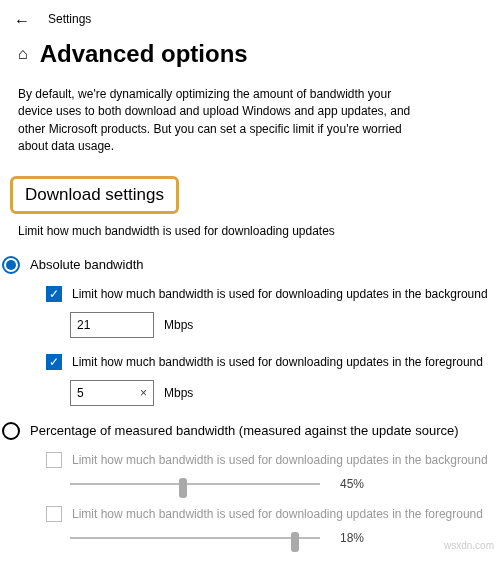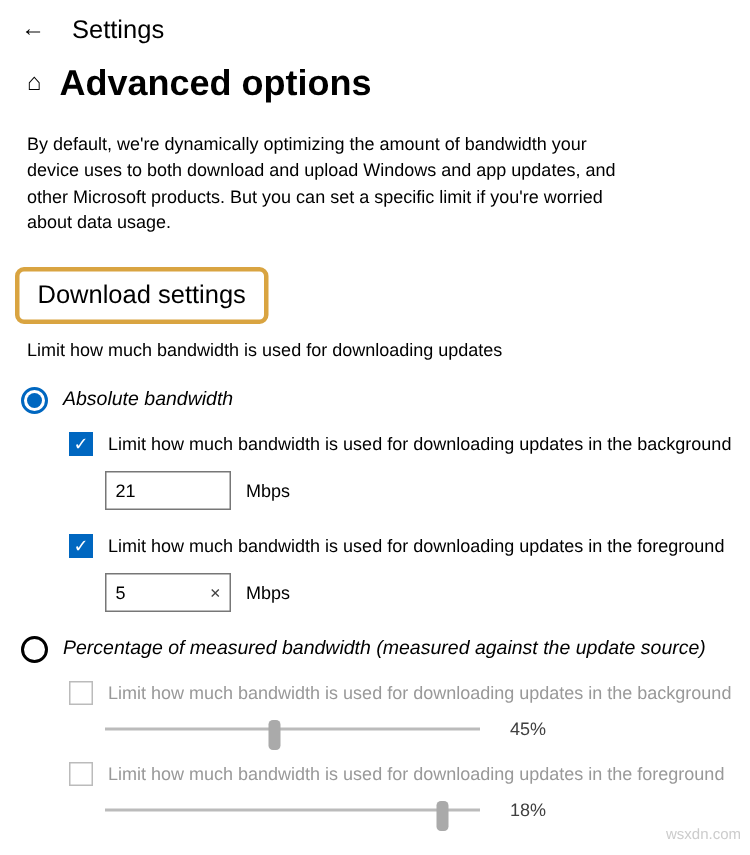--- a/index.html
+++ b/index.html
@@ -1,44 +1,44 @@
 <!DOCTYPE html>
 <html><head>
   <meta charset="utf-8">
   <style>
     * { box-sizing: border-box; margin: 0; padding: 0; font-family: 'Segoe UI', Tahoma, sans-serif; }
     body { width: 500px; height: 570px; background: #fff; color: #000; font-size: 13px; position: relative; }
     .topbar { display: flex; align-items: center; padding: 10px 14px 4px; gap: 18px; }
     .topbar .back { font-size: 16px; cursor: pointer; }
-    .topbar .title { font-size: 17px; font-weight: 400; }
+    .topbar .title { font-size: 12px; font-weight: 400; }
     .header { display: flex; align-items: center; padding: 8px 18px 8px; gap: 12px; }
     .home-ic { font-size: 16px; cursor: pointer; }
     h1 { font-size: 24px; font-weight: 700; }
     .desc { padding: 10px 18px 0; font-size: 12px; line-height: 1.45; max-width: 430px; }
     .section-title { display: inline-block; margin: 20px 0 10px 10px; font-size: 17px; font-weight: 400; padding: 6px 12px; border: 3px solid #d9a441; border-radius: 6px; }
     .section-sub { padding: 0 18px 12px; font-size: 12px; }
-    .radio-row { display: flex; gap: 10px; padding: 6px 14px; cursor: pointer; font-style: italic; }
+    .radio-row { display: flex; align-items: center; gap: 10px; padding: 6px 2px; cursor: pointer; }
     .radio { width: 18px; height: 18px; border: 2px solid #000; border-radius: 50%; display: flex; align-items: center; justify-content: center; flex-shrink: 0; }
     .radio.sel { border-color: #0067c0; }
     .radio.sel .dot { width: 10px; height: 10px; background: #0067c0; border-radius: 50%; }
     .check-row { display: flex; align-items: center; gap: 10px; padding: 6px 0 6px 46px; cursor: pointer; font-size: 12px; }
     .check { width: 16px; height: 16px; border: 1.5px solid #666; display: flex; align-items: center; justify-content: center; flex-shrink: 0; }
     .check.on { background: #0067c0; border-color: #0067c0; color: #fff; font-size: 12px; }
     .input-row { display: flex; align-items: center; gap: 10px; padding: 4px 0 10px 70px; }
     .nbox { width: 84px; height: 26px; border: 1.5px solid #777; display: flex; align-items: center; justify-content: space-between; padding: 0 6px; font-size: 12px; }
     .nbox .x { color: #444; cursor: pointer; font-size: 12px; }
     .unit { font-size: 12px; }
     .disabled { color: #999; }
     .disabled .check { border-color: #bbb; }
     .slider-row { display: flex; align-items: center; gap: 20px; padding: 2px 0 8px 70px; }
     .slider { position: relative; width: 250px; height: 16px; }
     .track { position: absolute; left: 0; right: 0; top: 7px; height: 2px; background: #bbb; }
     .thumb { position: absolute; top: 2px; width: 8px; height: 20px; background: #aaa; border-radius: 3px; margin-left: -4px; }
     .pct { font-size: 12px; color: #404040; }
-    .watermark { position: absolute; bottom: 8px; right: 6px; font-size: 10px; color: #ccc; }
+    .watermark { position: absolute; bottom: 19px; right: 6px; font-size: 10px; color: #ccc; }
   </style>
 </head>
 <body>
 
 
 
 <div class="topbar">
   <span class="back">←</span>
   <span class="title">Settings</span>
 </div>

